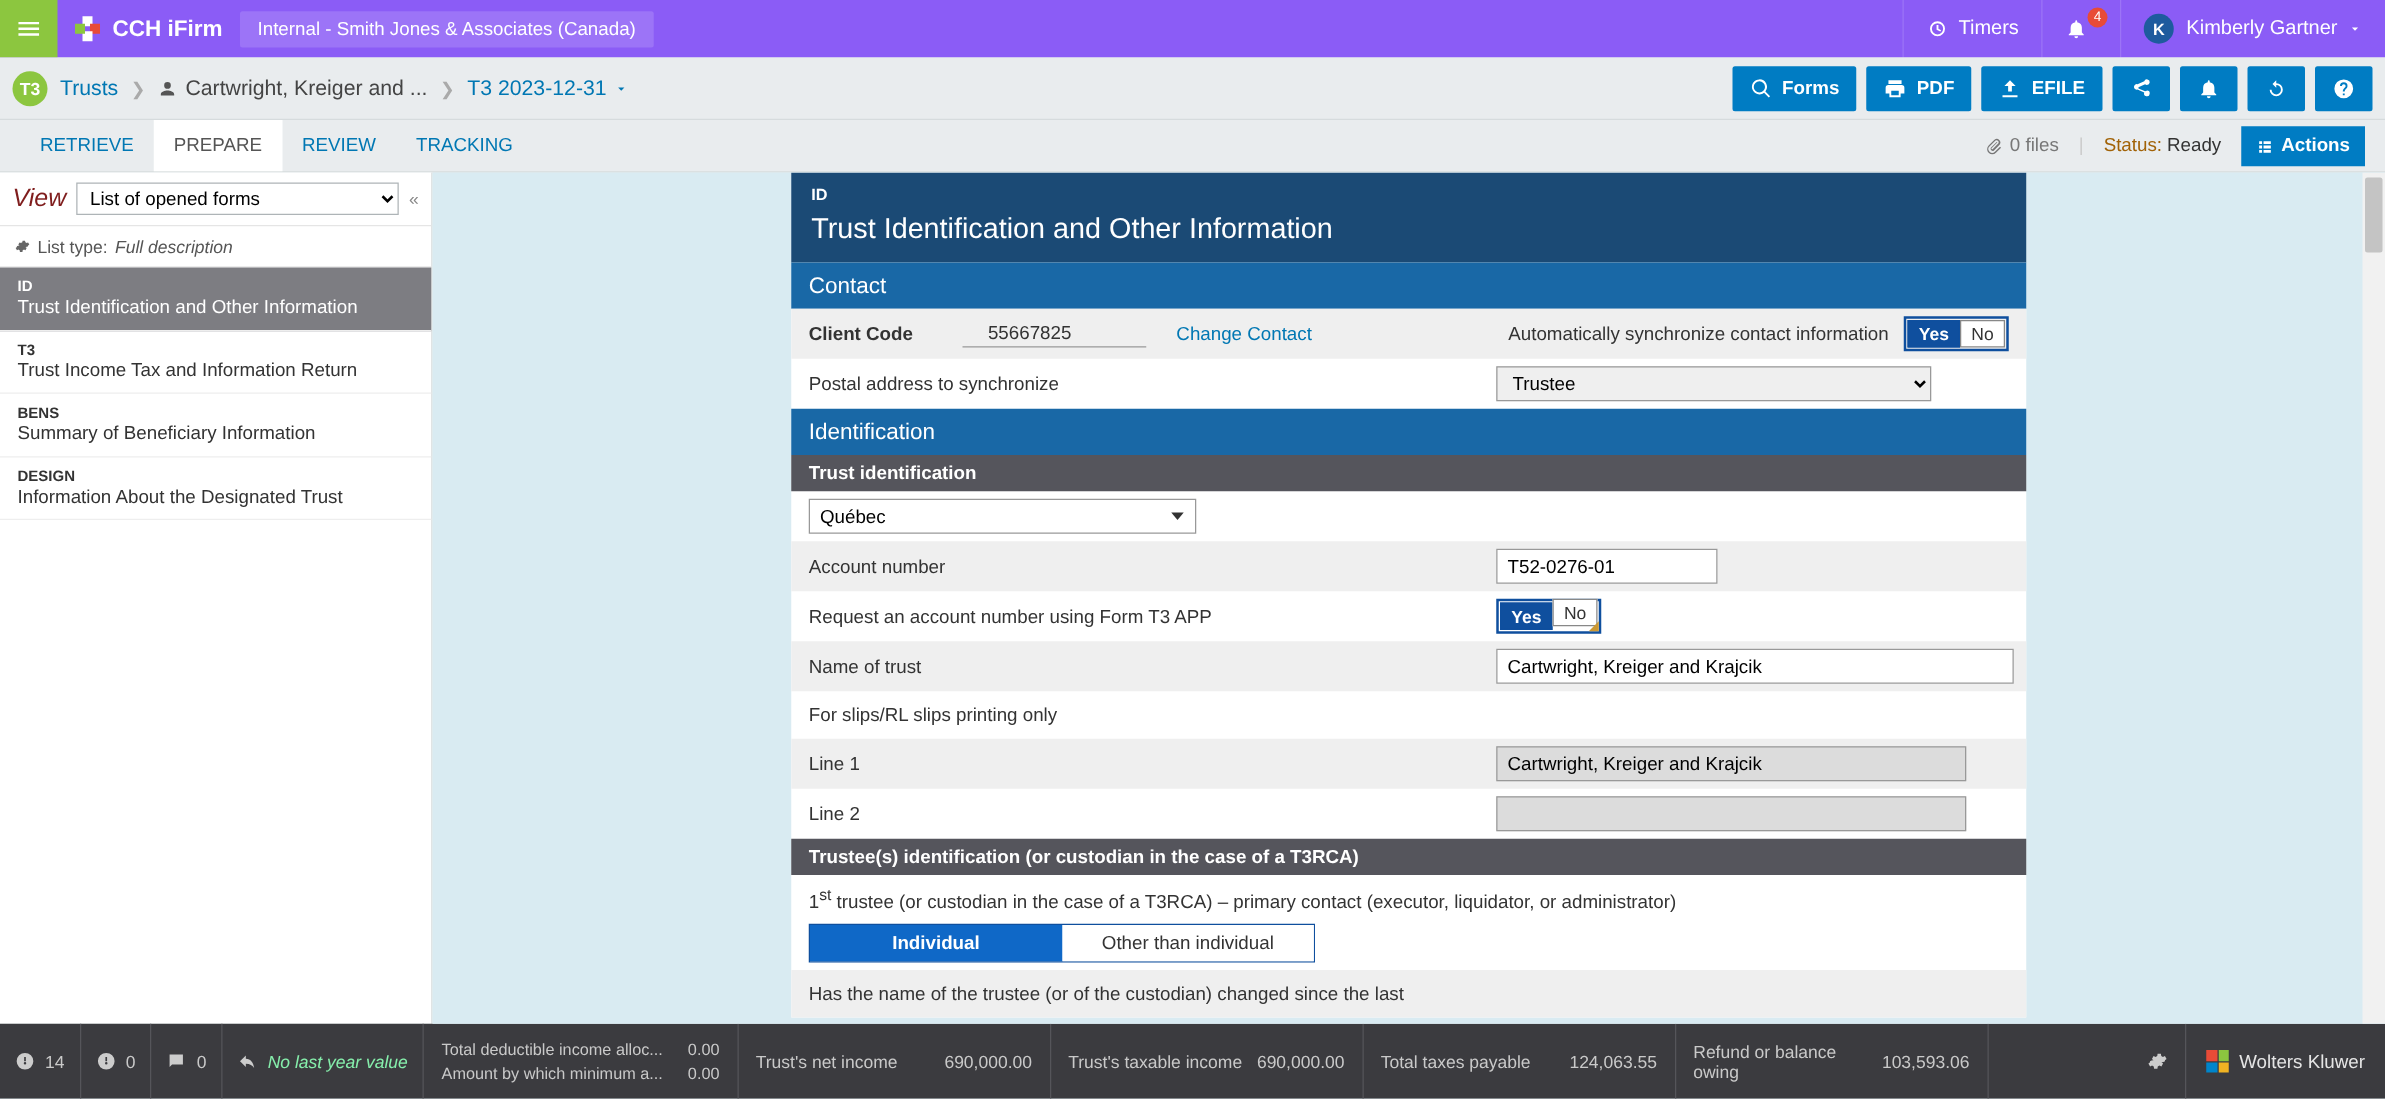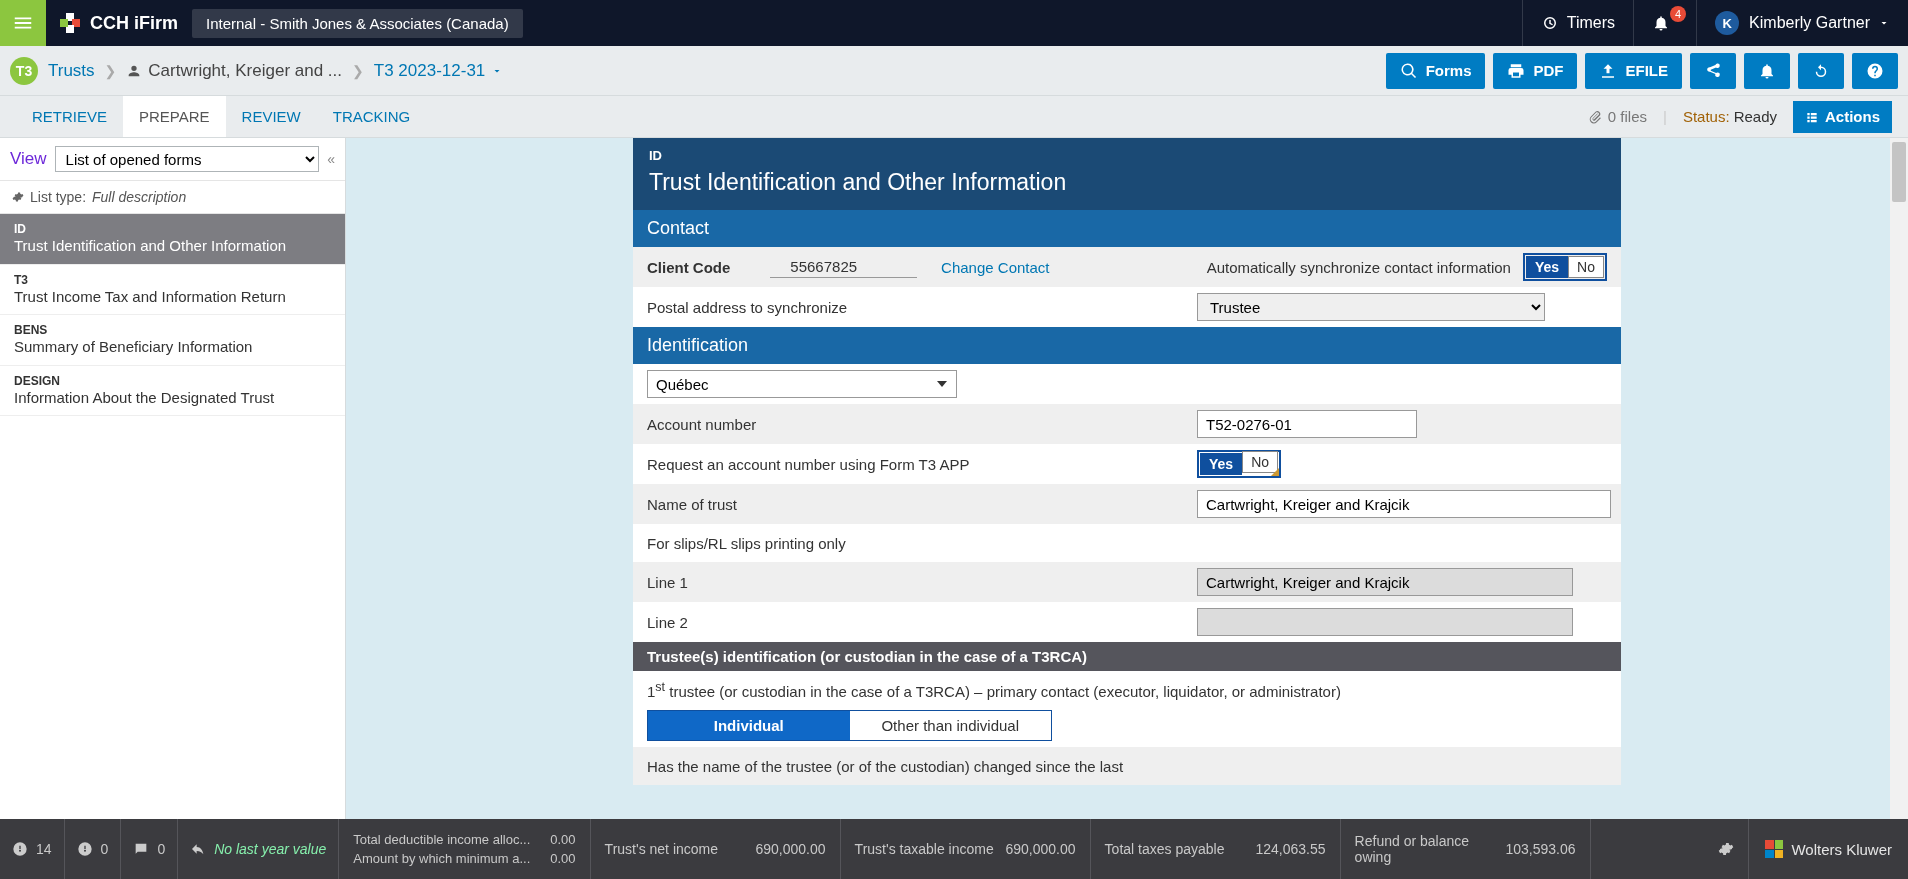--- a/index.html
+++ b/index.html
@@ -1,19 +1,19 @@
 <!DOCTYPE html>
 <html><head>
 <meta charset="utf-8">
 <style>
 * { margin: 0; padding: 0; box-sizing: border-box; font-family: "Segoe UI", Arial, sans-serif; }
 body { width: 1908px; height: 879px; overflow: hidden; background: #e8f0f3; display: flex; flex-direction: column; }
 
 
-.topbar { height: 46px; background: #0f172a; display: flex; align-items: center; color: #fff; }
+.topbar { height: 46px; background: #8b5cf6; display: flex; align-items: center; color: #fff; }
 .hamburger { width: 46px; height: 46px; background: #8cc63f; display: flex; align-items: center; justify-content: center; cursor: pointer; }
 .hamburger svg { width: 22px; height: 22px; fill: #fff; }
 .logo-area { display: flex; align-items: center; padding: 0 14px; font-weight: 600; font-size: 18px; }
 .logo-icon { width: 20px; height: 20px; margin-right: 10px; display: inline-block; position: relative; }
 .logo-icon::before { content: ""; position: absolute; width: 8px; height: 8px; background: #fff; top: 0; left: 6px; }
 .logo-icon::after { content: ""; position: absolute; width: 8px; height: 8px; background: #8cc63f; top: 6px; left: 0; }
 .logo-icon span::before { content: ""; position: absolute; width: 8px; height: 8px; background: #e84b37; top: 6px; right: 0; }
 .logo-icon span::after { content: ""; position: absolute; width: 8px; height: 8px; background: #fff; bottom: 0; left: 6px; }
 .context-pill { background: rgba(255,255,255,0.15); padding: 6px 14px; border-radius: 2px; font-size: 15px; }
 .topbar-right { margin-left: auto; display: flex; align-items: center; height: 100%; }
@@ -44,21 +44,21 @@
 .tabbar-right .divider { color: #ccc; margin-right: 16px; }
 .tabbar-right .status-label { color: #a16207; margin-right: 4px; }
 .tabbar-right .status-value { color: #333; margin-right: 16px; }
 .actions-btn { background: #007cc3; color: #fff; border: none; height: 32px; padding: 0 12px; font-size: 15px; font-weight: 600; cursor: pointer; display: flex; align-items: center; }
 .actions-btn svg { width: 14px; height: 14px; fill: #fff; margin-right: 6px; }
 
 
 .main { flex: 1; display: flex; min-height: 0; }
 .sidebar { width: 346px; background: #fff; display: flex; flex-direction: column; border-right: 1px solid #d6dbdd; }
 .view-row { padding: 8px 10px; display: flex; align-items: center; gap: 8px; border-bottom: 1px solid #e5e5e5; }
-.view-row label { font-size: 17px; color: #6d28d9; }
+.view-row label { font-size: 20px; color: #7f1d1d; font-style: italic; }
 .view-select { flex: 1; height: 26px; border: 1px solid #aeb4b7; font-size: 15px; padding: 0 6px; background: #fff; }
 .collapse-chev { color: #888; cursor: pointer; font-size:14px;}
 .listtype-row { padding: 8px 12px; font-size: 14px; color: #555; border-bottom: 1px solid #e5e5e5; display:flex; align-items:center; gap:6px;}
 .listtype-row svg{width:12px;height:12px;fill:#666;}
 .listtype-row em { font-style: italic; }
 .form-item { padding: 8px 14px; border-bottom: 1px solid #eee; cursor: pointer; }
 .form-item .code { font-size: 12px; font-weight: 700; color: #333; }
 .form-item .title { font-size: 15px; color: #333; line-height: 1.3; }
 .form-item.active { background: #7d7d82; }
 .form-item.active .code, .form-item.active .title { color: #fff; }
@@ -82,21 +82,21 @@
 .yn-toggle.outlined { border-color: #0f4f9e; padding: 1px; }
 .yn-btn { border: 1px solid #888; background: #fff; padding: 2px 8px; font-size: 14px; cursor: pointer; }
 .yn-btn.sel { background: #0f4f9e; color: #fff; border-color: #0f4f9e; font-weight: 600; }
 .sync-row { display: flex; }
 .sync-label { margin-left: auto; margin-right: 12px; }
 .sel-input { width: 348px; height: 28px; border: 1px solid #999; font-size: 15px; padding: 0 8px; }
 .sel-province { width: 310px; height: 28px; border: 1px solid #999; font-size: 15px; padding: 0 8px; background:#fff; position:relative;}
 .province-wrap{position:relative; display:inline-block;}
 .province-wrap::after{content:""; position:absolute; right:10px; top:11px; border-left:5px solid transparent;border-right:5px solid transparent;border-top:6px solid #333;}
 .province-wrap::before{content:""; position:absolute; left:2px; bottom:2px; border-left:6px solid #66c; border-bottom:6px solid transparent;}
-.txt-input { width: 220px; height: 28px; border: 1px solid #999; font-size: 15px; padding: 0 8px; }
+.txt-input { width: 177px; height: 28px; border: 1px solid #999; font-size: 15px; padding: 0 8px; }
 .txt-input.wide { width: 414px; }
 .txt-input.ro { background: #dcdcdc; width: 376px; }
 .no-wrap{position:relative;display:inline-block;}
 .no-wrap::after{content:"";position:absolute;right:-1px;bottom:-1px;width:0;height:0;border-left:8px solid transparent;border-bottom:8px solid #c93;}
 .seg-toggle { display: flex; border: 1px solid #0f4f9e; width: 405px; }
 .seg-btn { flex: 1; text-align: center; padding: 6px 0; font-size: 15px; cursor: pointer; background: #fff; color: #333; }
 .seg-btn.sel { background: #0f68c7; color: #fff; font-weight: 600; }
 
 
 .footer { height: 60px; background: #3b3b3f; color: #c9c9c9; display: flex; align-items: stretch; font-size: 14px; }
@@ -282,20 +282,21 @@
         <span class="yn-toggle outlined">
           <span class="yn-btn sel">Yes</span>
           <span class="yn-btn">No</span>
         </span>
       </div>
       <div class="field-row">
         <span class="label">Postal address to synchronize</span>
         <span class="value"><select class="sel-input"><option>Trustee</option></select></span>
       </div>
       <div class="section-bar">Identification</div>
+      <div class="dark-sub">Trust identification</div>
       <div class="field-row">
         <span class="value"><span class="province-wrap"><input class="sel-province" readonly="" value="Québec" style=""></span></span>
       </div>
       <div class="field-row odd">
         <span class="label">Account number</span>
         <span class="value"><input class="txt-input" value="T52-0276-01" style=""></span>
       </div>
       <div class="field-row">
         <span class="label">Request an account number using Form T3 APP</span>
         <span class="value">

